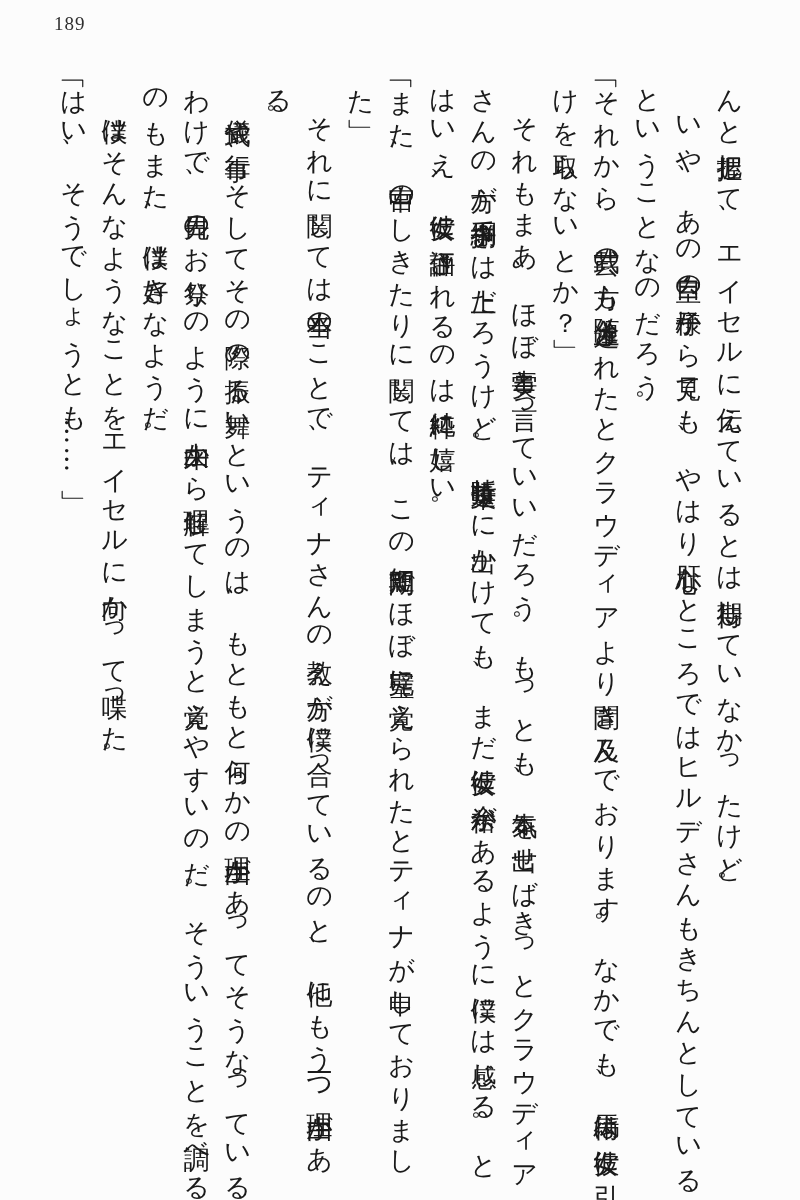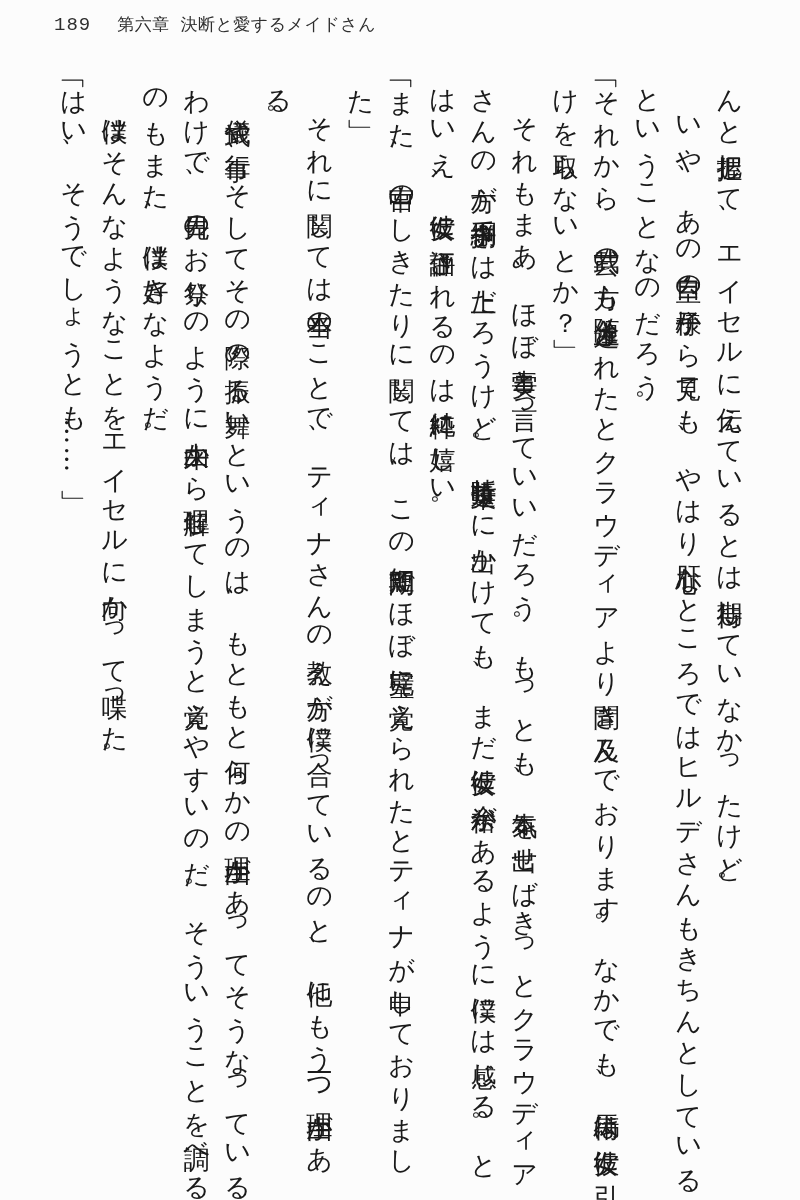--- a/index.html
+++ b/index.html
@@ -17,21 +17,21 @@
     position: absolute;
     inset: 0;
   }
   .page-header {
     position: absolute;
     left: 54px;
     top: 13px;
     display: flex;
     align-items: baseline;
     gap: 26px;
-    font-family: Liberation Mono, monospace;
+    font-family: Liberation Serif, serif;
     color: var(--header_text, #2e2e2e);
     white-space: nowrap;
   }
   .page-number {
     font-size: 19px;
     letter-spacing: 1px;
   }
   .chapter-title {
     font-size: 17px;
     letter-spacing: 0.5px;
@@ -60,21 +60,20 @@
     text-indent: 0;
   }
 </style>
 </head>
 <body>
 
 <div class="page">
 
   <header class="page-header">
     <span class="page-number">189</span>
-    <span class="chapter-title">第六章 決断と愛するメイドさん</span>
   </header>
 
   <main class="body-text">
     <p class="no-indent">んと把握して、エイセルに伝えているとは期待していなかったけど。</p>
     <p>いや、あの自室の様子から見ても、やはり肝心なところではヒルデさんもきちんとしているということなのだろう。</p>
     <p class="no-indent">「それから、武芸の方も随分上達されたとクラウディアより聞き及んでおります。なかでも、馬術は彼女に引けを取らないとか？」</p>
     <p>それもまあ、ほぼ事実と言っていいだろう。もっとも、本気を出せばきっとクラウディアさんの方が手綱捌きは上だろうけど。時折遠乗りに出かけても、まだ彼女に余裕があるように僕には感じる。とはいえ、彼女に評価されるのは純粋に嬉しい。</p>
     <p class="no-indent">「また、宮中のしきたりに関しては、この短期間でほぼ完璧に覚えられたとティナが申しておりました」</p>
     <p>それに関しては本当のことで、ティナさんの教え方が僕に合っているのと、他にもう一つ理由がある。</p>
     <p>儀式や行事、そしてその際の振る舞いというのは、もともと何らかの理由があってそうなっているわけで、先日のお祭りのように由来から理解してしまうと覚えやすいのだ。そういうことを調べるのもまた、僕は好きなようだ。</p>

